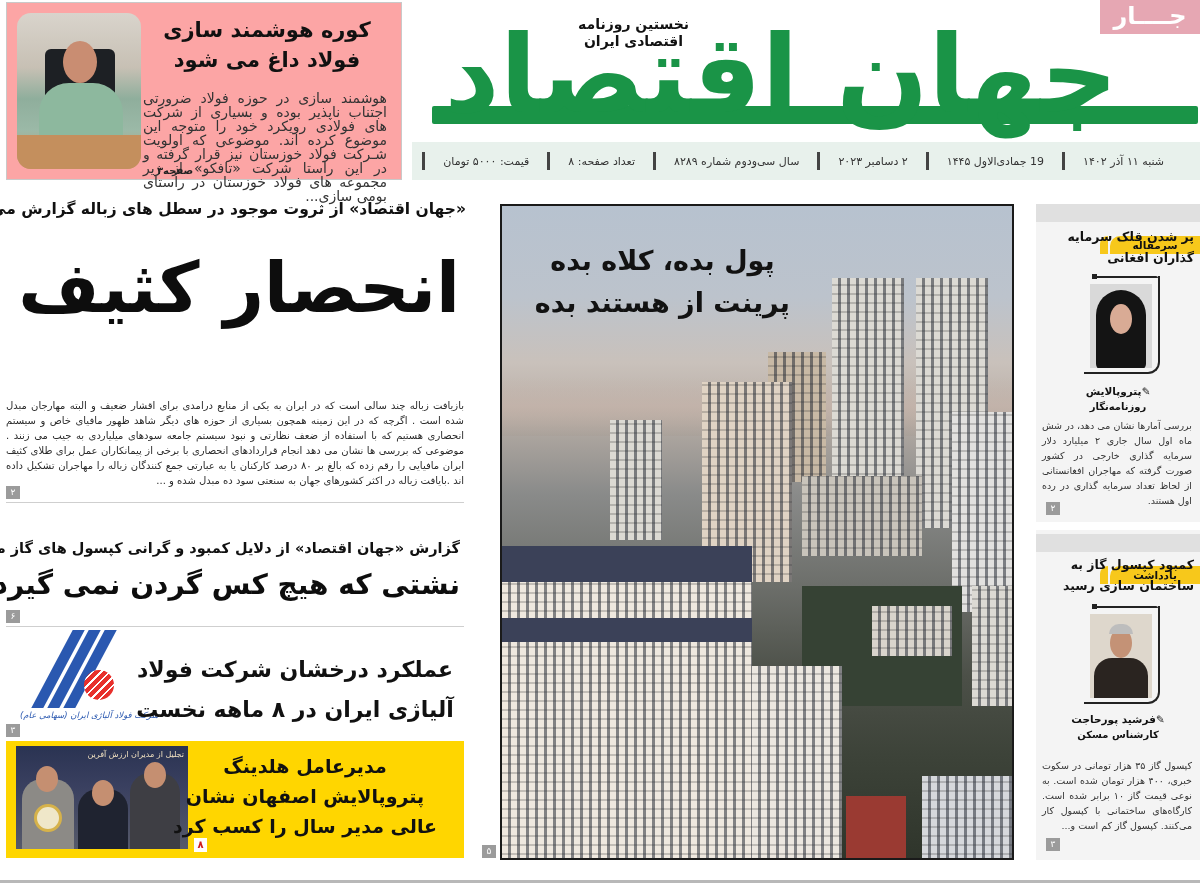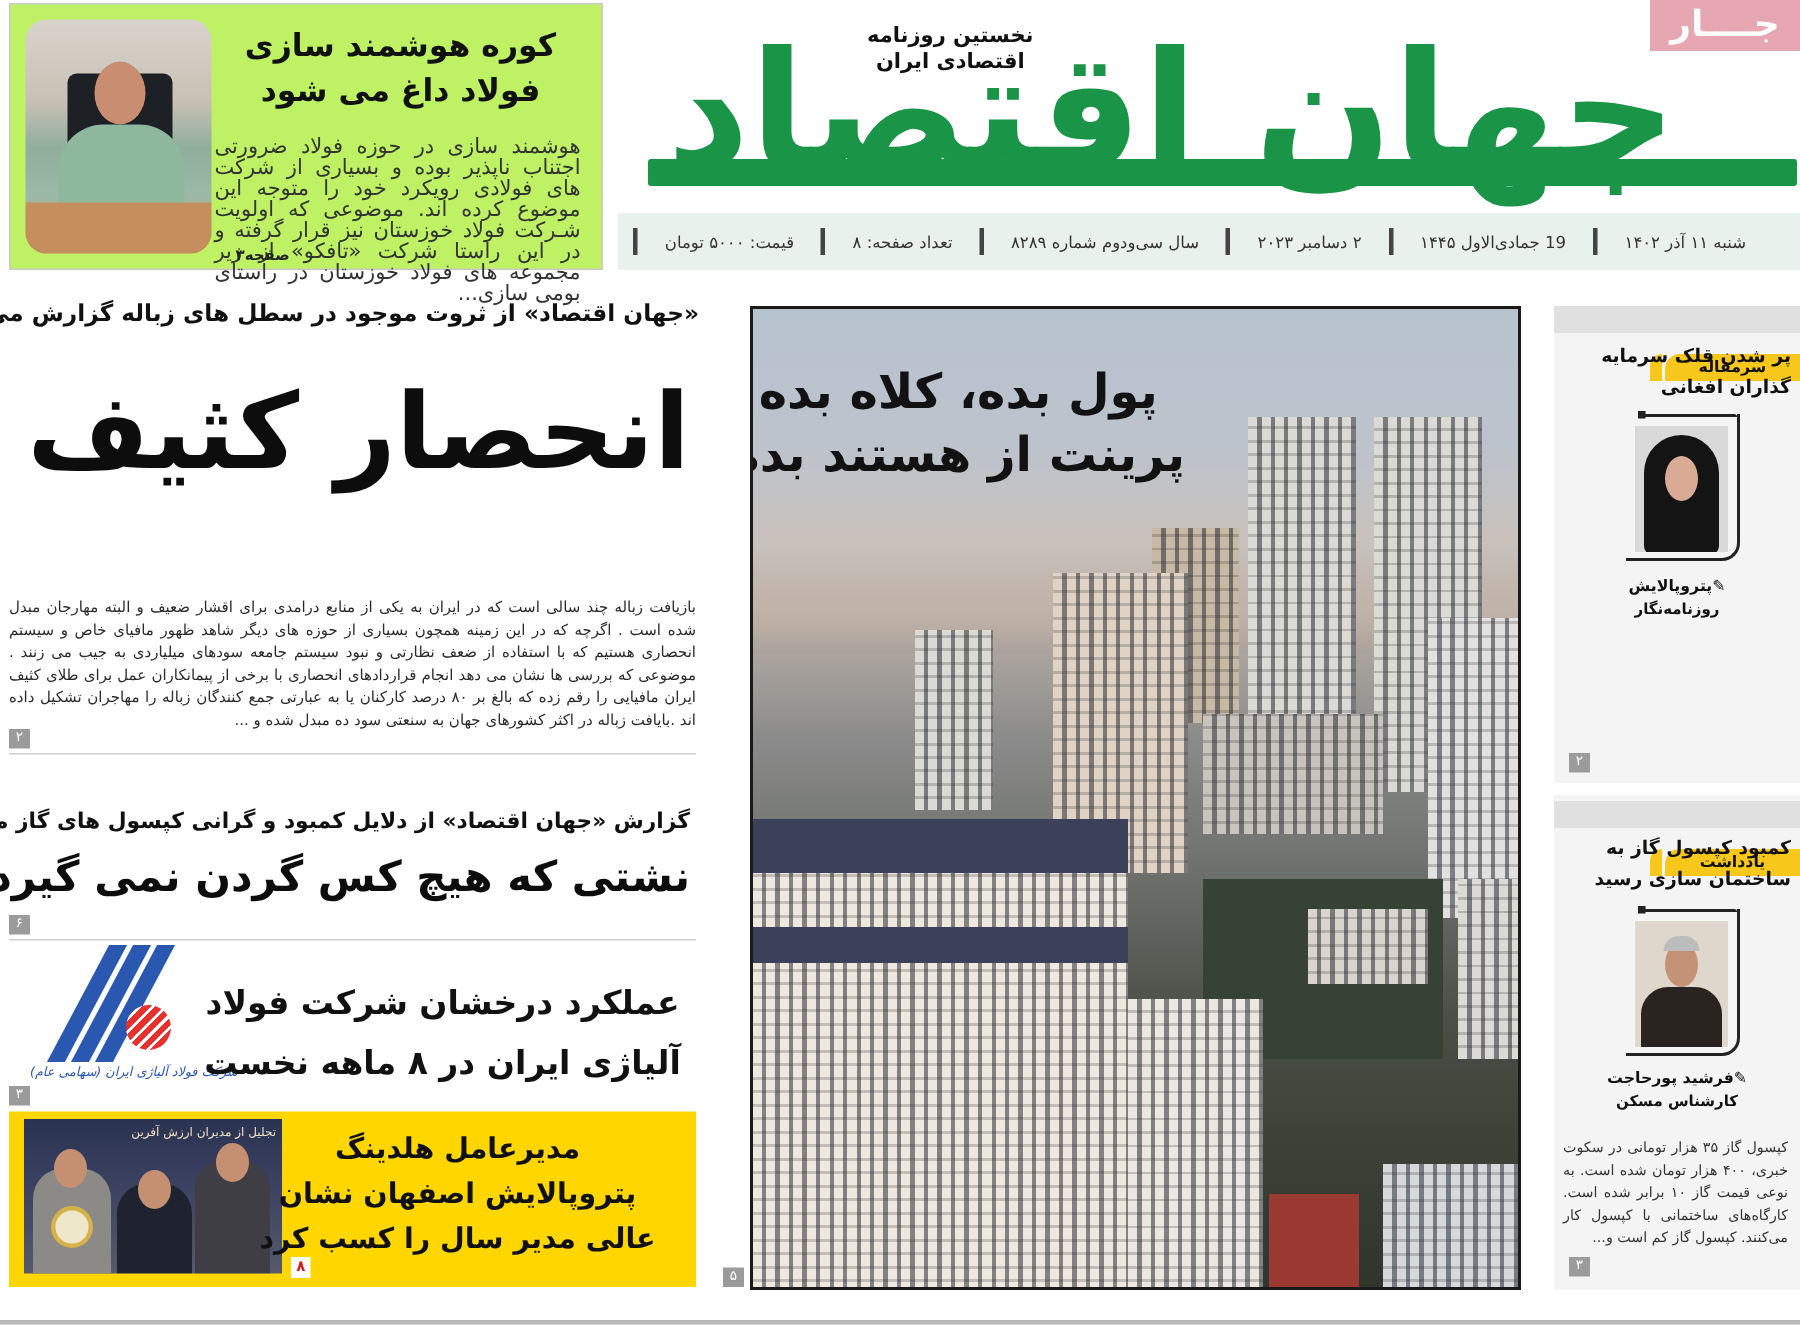--- a/index.html
+++ b/index.html
@@ -11,21 +11,21 @@
   .logo { position: absolute; right: 82px; top: 10px; font-family: "DejaVu Sans", sans-serif; font-weight: bold; font-size: 108px; color: #1a9447; letter-spacing: -4px; line-height: 130px; white-space: nowrap; }
   .logo-bar { position: absolute; left: 22px; right: 2px; top: 106px; height: 18px; background: #1a9447; border-radius: 2px; }
   .tagline { position: absolute; left: 168px; top: 16px; text-align: center; font-weight: bold; font-size: 14px; line-height: 17px; color: #111; }
   .jar-badge { position: absolute; right: 0; top: 0; width: 100px; height: 34px; background: #e6a7b3; color: #fff; font-weight: bold; font-size: 24px; text-align: center; line-height: 32px; letter-spacing: 6px; }
 
   .infobar { position: absolute; left: 412px; top: 142px; width: 788px; height: 38px; background: #e8f1ec; display: flex; flex-direction: row; align-items: center; justify-content: flex-start; padding-right: 18px; gap: 0; }
   .info-item { font-size: 11px; color: #333; padding: 0 18px; white-space: nowrap; }
   .info-sep { width: 3px; height: 18px; background: #444; }
 
   
-  .teaser { position: absolute; left: 6px; top: 2px; width: 396px; height: 178px; border: 1px solid #c9c9c9; background: #bef264; }
+  .teaser { position: absolute; left: 6px; top: 2px; width: 396px; height: 178px; border: 1px solid #c9c9c9; background: #fca5a5; }
   .teaser-photo { position: absolute; left: 10px; top: 10px; width: 124px; height: 156px; border-radius: 14px; background: linear-gradient(180deg, #d9d4cc 0%, #c7c0b4 35%, #8fae9c 55%, #9bb9a7 75%, #c79a6c 100%); overflow: hidden; }
   .teaser-photo .chair { position: absolute; left: 28px; top: 36px; width: 70px; height: 60px; background: #1d2024; border-radius: 6px 6px 0 0; }
   .teaser-photo .head { position: absolute; left: 46px; top: 28px; width: 34px; height: 42px; border-radius: 50%; background: #c98d72; }
   .teaser-photo .body { position: absolute; left: 22px; top: 70px; width: 84px; height: 60px; border-radius: 30px 30px 0 0; background: #8db89e; }
   .teaser-photo .desk { position: absolute; left: 0; bottom: 0; width: 100%; height: 34px; background: #c48f5d; }
   .teaser-title { position: absolute; right: 12px; top: 12px; width: 244px; text-align: center; font-weight: bold; font-size: 21px; line-height: 30px; color: #111; }
   .teaser-body { position: absolute; right: 14px; top: 88px; width: 244px; font-size: 14px; line-height: 14px; text-align: justify; color: #333; }
   .teaser-page { position: absolute; left: 150px; top: 162px; font-size: 10px; font-weight: bold; color: #222; }
 
   
@@ -58,21 +58,21 @@
   .yellow-page { position: absolute; left: 188px; top: 97px; width: 13px; height: 14px; background: #fff; color: #d01c1c; font-weight: bold; font-size: 10px; line-height: 14px; text-align: center; }
 
   
   .hero { position: absolute; left: 500px; top: 204px; width: 514px; height: 656px; border: 2px solid #1a1a1a; overflow: hidden;
           background: linear-gradient(180deg, #b7c2cf 0%, #bcc3cc 14%, #c9c1bb 24%, #b8aea6 32%, #8a8b8a 44%, #6d6f6b 58%, #4c5048 72%, #3d4339 84%, #2f352b 100%); }
   .hero .haze { position: absolute; left: 0; right: 0; top: 170px; height: 60px; background: linear-gradient(180deg, rgba(220,200,190,0.0), rgba(200,180,170,0.55), rgba(160,150,140,0.2)); }
   .bld { position: absolute; background: #e6e4df; }
   .bld.win { background-color: #dcdad4; background-image: repeating-linear-gradient(90deg, transparent 0 6px, rgba(40,45,55,0.55) 6px 9px), repeating-linear-gradient(0deg, transparent 0 7px, rgba(60,60,60,0.25) 7px 9px); }
   .bld.dark { background: #4a4c52; }
   .bld.roof { background: #3b4158; }
-  .hero-title { position: absolute; right: 222px; top: 34px; text-align: center; font-weight: bold; font-size: 32px; line-height: 42px; color: #121212; white-space: nowrap; }
+  .hero-title { position: absolute; right: 222px; top: 34px; text-align: center; font-weight: bold; font-size: 27px; line-height: 42px; color: #121212; white-space: nowrap; }
 
   
   .rightcol { position: absolute; left: 1036px; top: 204px; width: 164px; height: 656px; background: #f4f4f4; }
   .section-tab { position: absolute; height: 18px; top: 0; left: 0; right: 0; background: #e0e0e0; }
   .section-tab .tab { position: absolute; right: 0; top: 0; width: 90px; height: 18px; background: #f7c81b; border-radius: 10px 0 0 0; text-align: center; font-size: 10.5px; line-height: 18px; color: #111; font-weight: bold; margin-top: 32px; }
   .section-tab .tab::before { content: ""; position: absolute; left: -10px; top: 0; width: 8px; height: 18px; background: #f7c81b; border-radius: 8px 0 0 0; }
   .rc-title { position: absolute; right: 6px; width: 152px; text-align: right; font-weight: bold; font-size: 12.5px; line-height: 21px; color: #111; }
   .portrait-frame { position: absolute; left: 48px; width: 76px; height: 98px; border-right: 2px solid #222; border-bottom: 2px solid #222; border-radius: 0 0 12px 0; }
   .portrait-frame::before { content: ""; position: absolute; right: 0; top: 0; width: 66px; height: 2px; background: #222; border-top-right-radius: 12px; }
   .portrait-frame::after { content: ""; position: absolute; left: 8px; top: -2px; width: 5px; height: 5px; background: #222; }
@@ -209,20 +209,21 @@
   <div class="portrait-frame" style="top:72px;">
     <div class="portrait woman">
       <div class="hijab"></div>
       <div class="face"></div>
     </div>
   </div>
   <div class="author" style="top:180px;">
     <span>✎</span><span>پتروپالایش</span>
     <span class="role">روزنامه‌نگار</span>
   </div>
+  <p class="rc-body" style="top:214px;">بررسی آمارها نشان می دهد، در شش ماه اول سال جاری ۲ میلیارد دلار سرمایه گذاری خارجی در کشور صورت گرفته که مهاجران افغانستانی از لحاظ تعداد سرمایه گذاری در رده اول هستند.</p>
   <span class="pg-badge" style="left:10px; top:298px;">۲</span>
 
   <div class="rc-sep" style="top:318px;"></div>
 
   <div class="section-tab" style="top:330px;">
     <div class="tab">یادداشت</div>
   </div>
   <div class="rc-title" style="top:350px;">کمبود کپسول گاز به ساختمان سازی رسید</div>
   <div class="portrait-frame" style="top:402px;">
     <div class="portrait man">

